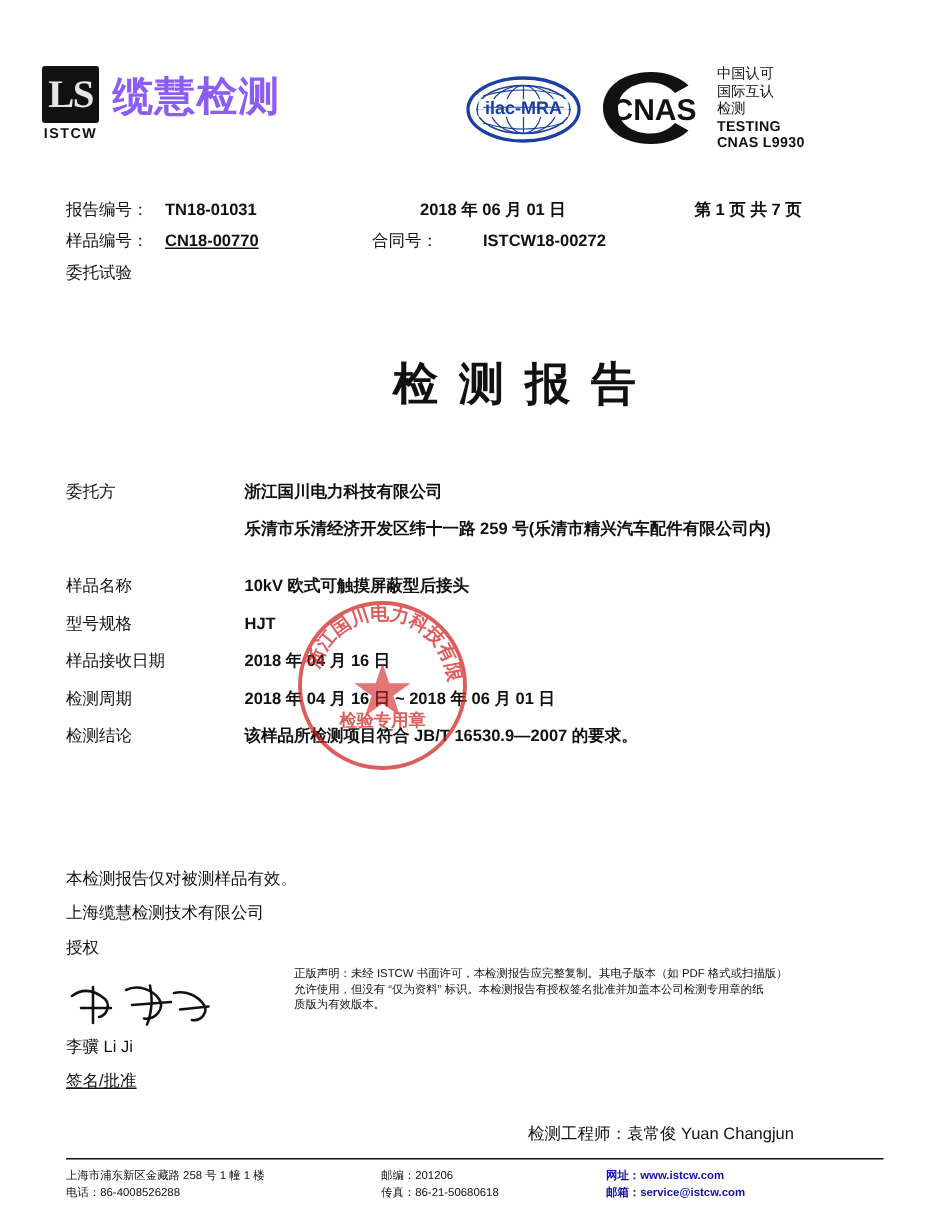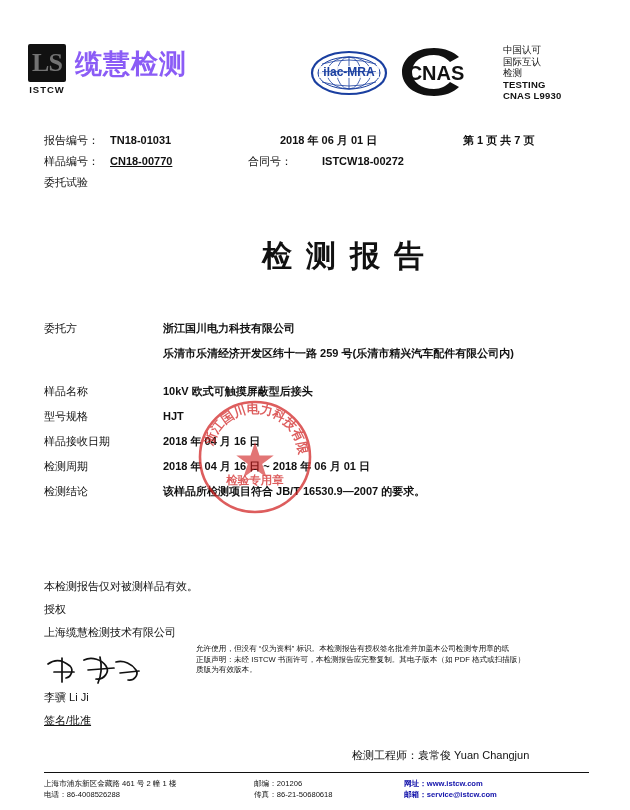--- a/index.html
+++ b/index.html
@@ -47,21 +47,21 @@
   }
   .logo-mark .glyph {
     position: absolute;
     inset: 0;
     display: flex;
     align-items: center;
     justify-content: center;
     font-size: 26px;
     font-weight: bold;
     font-family: "Liberation Serif", serif;
-    color: #737373;
+    color: #e5e5e5;
     letter-spacing: -1px;
   }
   .logo-sub {
     font-size: 9.5px;
     font-weight: bold;
     letter-spacing: 1px;
     text-align: center;
     margin-top: 2px;
     color: #111;
   }
@@ -91,21 +91,20 @@
     height: 54px;
   }
 
   .cnas-text {
     position: absolute;
     left: 478px;
     top: 4px;
     font-size: 9.5px;
     line-height: 11.5px;
     color: #111;
-    margin-left: 25px;
   }
   .cnas-text .en {
     font-weight: bold;
     letter-spacing: 0.2px;
   }
 
   
   .meta {
     position: absolute;
     top: 130px;
@@ -367,27 +366,27 @@
           <textPath href="#sealArc" startOffset="8%">浙江国川电力科技有限公司</textPath>
         </text>
         <text x="59" y="86" text-anchor="middle" font-family="Liberation Sans, sans-serif" font-size="11.5" font-weight="bold" fill="#d01f1f">检验专用章</text>
         <path d="M59 44 l4.5 13.5 h14.2 l-11.5 8.4 4.4 13.5 -11.6 -8.3 -11.6 8.3 4.4 -13.5 -11.5 -8.4 h14.2 Z" fill="#d01f1f" opacity="0.85"></path>
       </g>
     </svg>
   </div>
 
   <div class="notes">
     <div>本检测报告仅对被测样品有效。</div>
+    <div>上海缆慧检测技术有限公司</div>
     <div>授权</div>
-    <div>上海缆慧检测技术有限公司</div>
   </div>
 
   <div class="legal">
+    <div>正版声明：未经 ISTCW 书面许可，本检测报告应完整复制。其电子版本（如 PDF 格式或扫描版）</div>
     <div>允许使用，但没有 “仅为资料” 标识。本检测报告有授权签名批准并加盖本公司检测专用章的纸</div>
-    <div>正版声明：未经 ISTCW 书面许可，本检测报告应完整复制。其电子版本（如 PDF 格式或扫描版）</div>
     <div>质版为有效版本。</div>
   </div>
 
   <div class="sig-area">
     <div class="sig-img">
       <svg width="100" height="36" viewBox="0 0 100 36">
         <g fill="none" stroke="#111" stroke-width="1.7" stroke-linecap="round">
           <path d="M4 12 C12 6 20 9 26 14 C30 18 27 25 22 26"></path>
           <path d="M10 20 L30 20"></path>
           <path d="M18 6 L18 30"></path>
@@ -407,21 +406,21 @@
   </div>
 
   <div class="engineer">
     <span>检测工程师：</span><span>袁常俊</span>&nbsp;<span>Yuan Changjun</span>
   </div>
 
   <div class="footer">
     <div class="footer-line"></div>
     <div class="footer-grid">
       <div class="fcol1">
-        <div>上海市浦东新区金藏路 461 号 2 幢 1 楼</div>
+        <div>上海市浦东新区金藏路 258 号 1 幢 1 楼</div>
         <div>电话：86-4008526288</div>
       </div>
       <div class="fcol2">
         <div>邮编：201206</div>
         <div>传真：86-21-50680618</div>
       </div>
       <div class="fcol3">
         <div class="link">网址：www.istcw.com</div>
         <div class="link">邮箱：service@istcw.com</div>
       </div>

